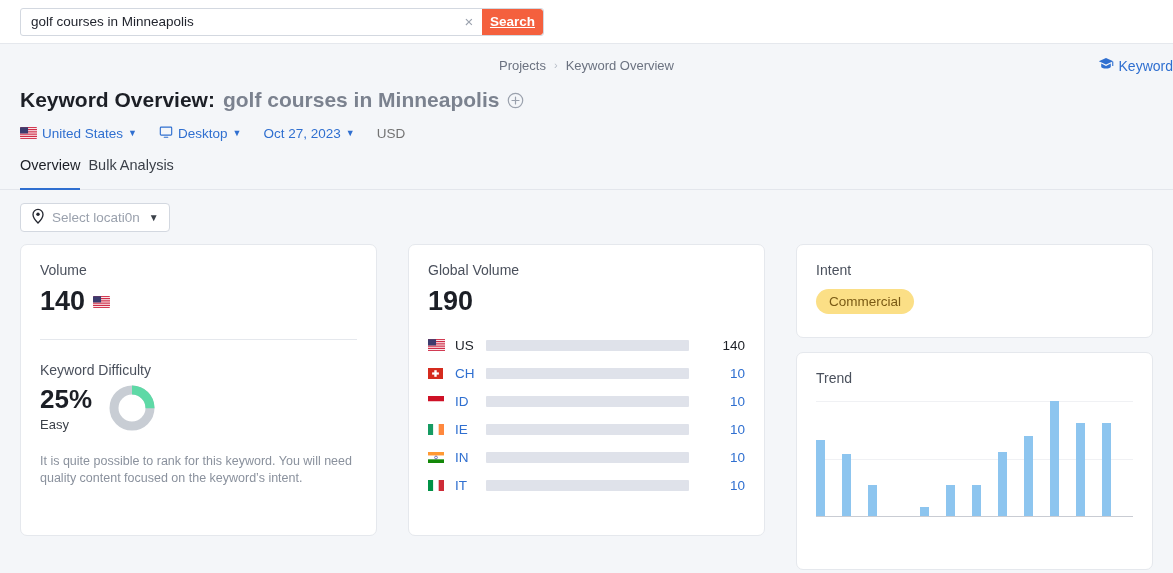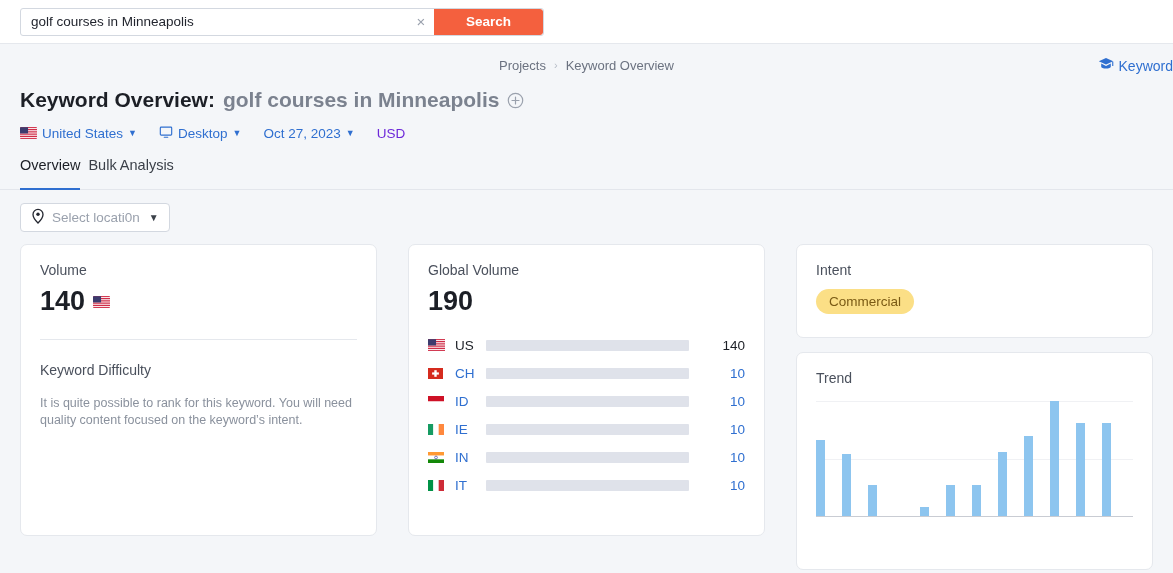--- a/index.html
+++ b/index.html
@@ -30,25 +30,26 @@
     font-size: 13.5px; color: #23262f;
     padding: 0 8px 0 10px; background: transparent;
   }
   .search-clear {
     width: 26px; height: 100%;
     display: flex; align-items: center; justify-content: center;
     color: #9aa1ad; font-size: 15px; cursor: pointer;
     background: transparent; border: none;
   }
   .search-btn {
-    height: 100%; padding: 0 32px; border: none;
+    height: 100%; padding: 0 8px; border: none;
     background: #f4603e; color: #fff;
     font-family: "Liberation Sans", sans-serif;
     font-size: 13.5px; font-weight: bold; cursor: pointer;
     border-radius: 0 3px 3px 0;
+    text-decoration: underline;
   }
 
   
   .header { padding: 12px 20px 0 20px; position: relative; }
   .breadcrumb {
     display: flex; align-items: center; gap: 8px;
     font-size: 13px; color: #6b7280; height: 18px; justify-content: center;
   }
   .breadcrumb a { color: #6b7280; text-decoration: none; cursor: pointer; }
   .bc-sep { color: #b6bcc7; font-size: 11px; }
@@ -69,21 +70,21 @@
   .plus-icon { color: #9aa1ad; display: flex; align-items: center; cursor: pointer; }
 
   .meta-row {
     display: flex; align-items: center; gap: 22px;
     margin-top: 9px; height: 20px; font-size: 13.5px;
   }
   .meta-item {
     display: flex; align-items: center; gap: 5px;
     color: #2f6fd0; cursor: pointer;
   }
-  .meta-static { color: #6d28d9; }
+  .meta-static { color: #737373; }
   .caret { font-size: 9px; color: #2f6fd0; }
 
   
   .flag { display: inline-block; vertical-align: middle; border-radius: 1px; overflow: hidden; }
   .flag svg { display: block; }
 
   
   .tabs {
     margin-top: 14px; padding: 0 20px;
     border-bottom: 1px solid #e3e6ec;
@@ -306,20 +307,32 @@
             </g>
             <rect width="9" height="7" fill="#3c3b6e"></rect>
           </svg>
         </span>
       </div>
 
       <div class="divider"></div>
 
       <div class="kd-block">
         <div class="card-label">Keyword Difficulty</div>
+        <div class="kd-row">
+          <div>
+            <div class="kd-val">25%</div>
+            <div class="kd-easy">Easy</div>
+          </div>
+          <div>
+            <svg width="48" height="48" viewBox="0 0 48 48">
+              <circle cx="24" cy="24" r="18" fill="none" stroke="#c8cdd4" stroke-width="9"></circle>
+              <circle id="kd-arc" cx="24" cy="24" r="18" fill="none" stroke="#5ed9a6" stroke-width="9" transform="rotate(-90 24 24)" stroke-dasharray="28.274333882308138 113.09733552923255"></circle>
+            </svg>
+          </div>
+        </div>
         <div class="kd-desc">It is quite possible to rank for this keyword. You will need quality content focused on the keyword’s intent.</div>
       </div>
     </div>
   </div>
 
   <div class="card col-mid">
     <div class="card-pad">
       <div class="card-label">Global Volume</div>
       <div class="big-num">190</div>
       <div class="gv-list" id="gv-list">

